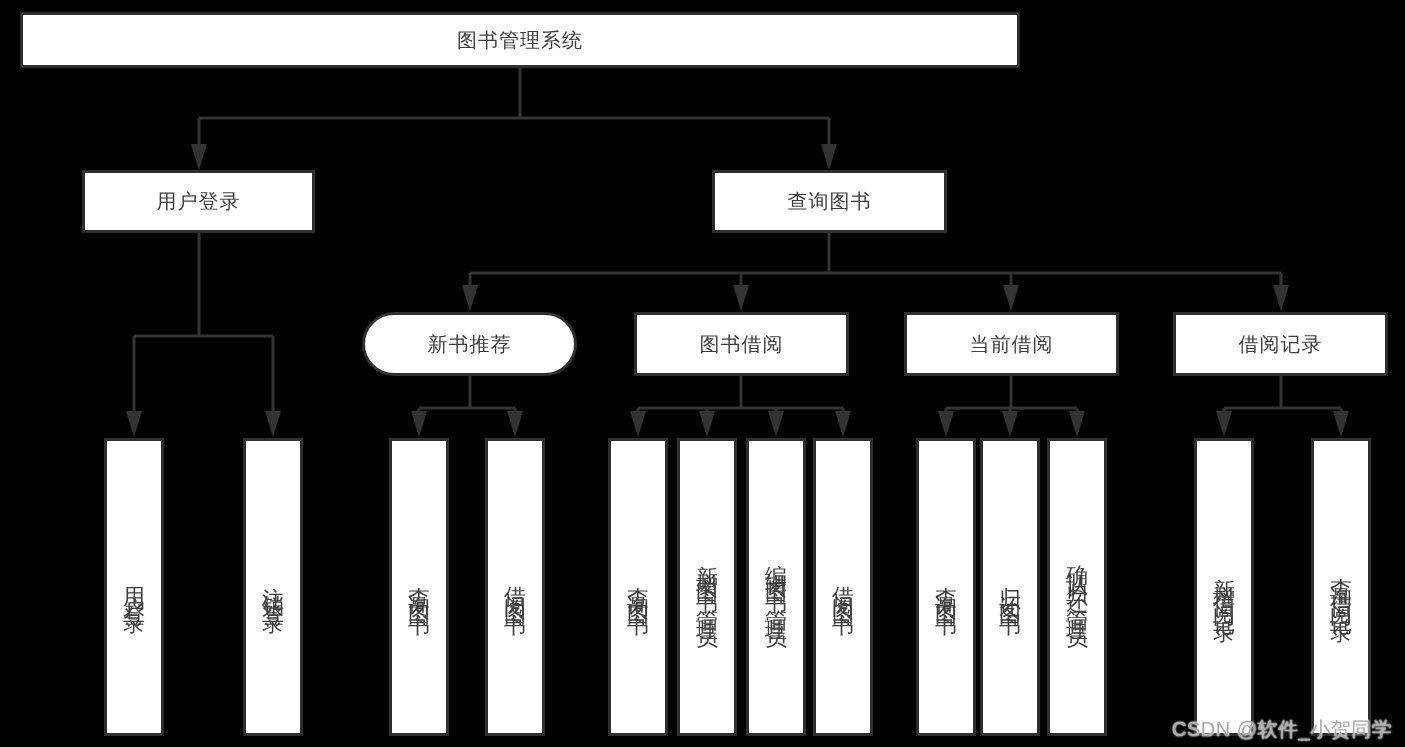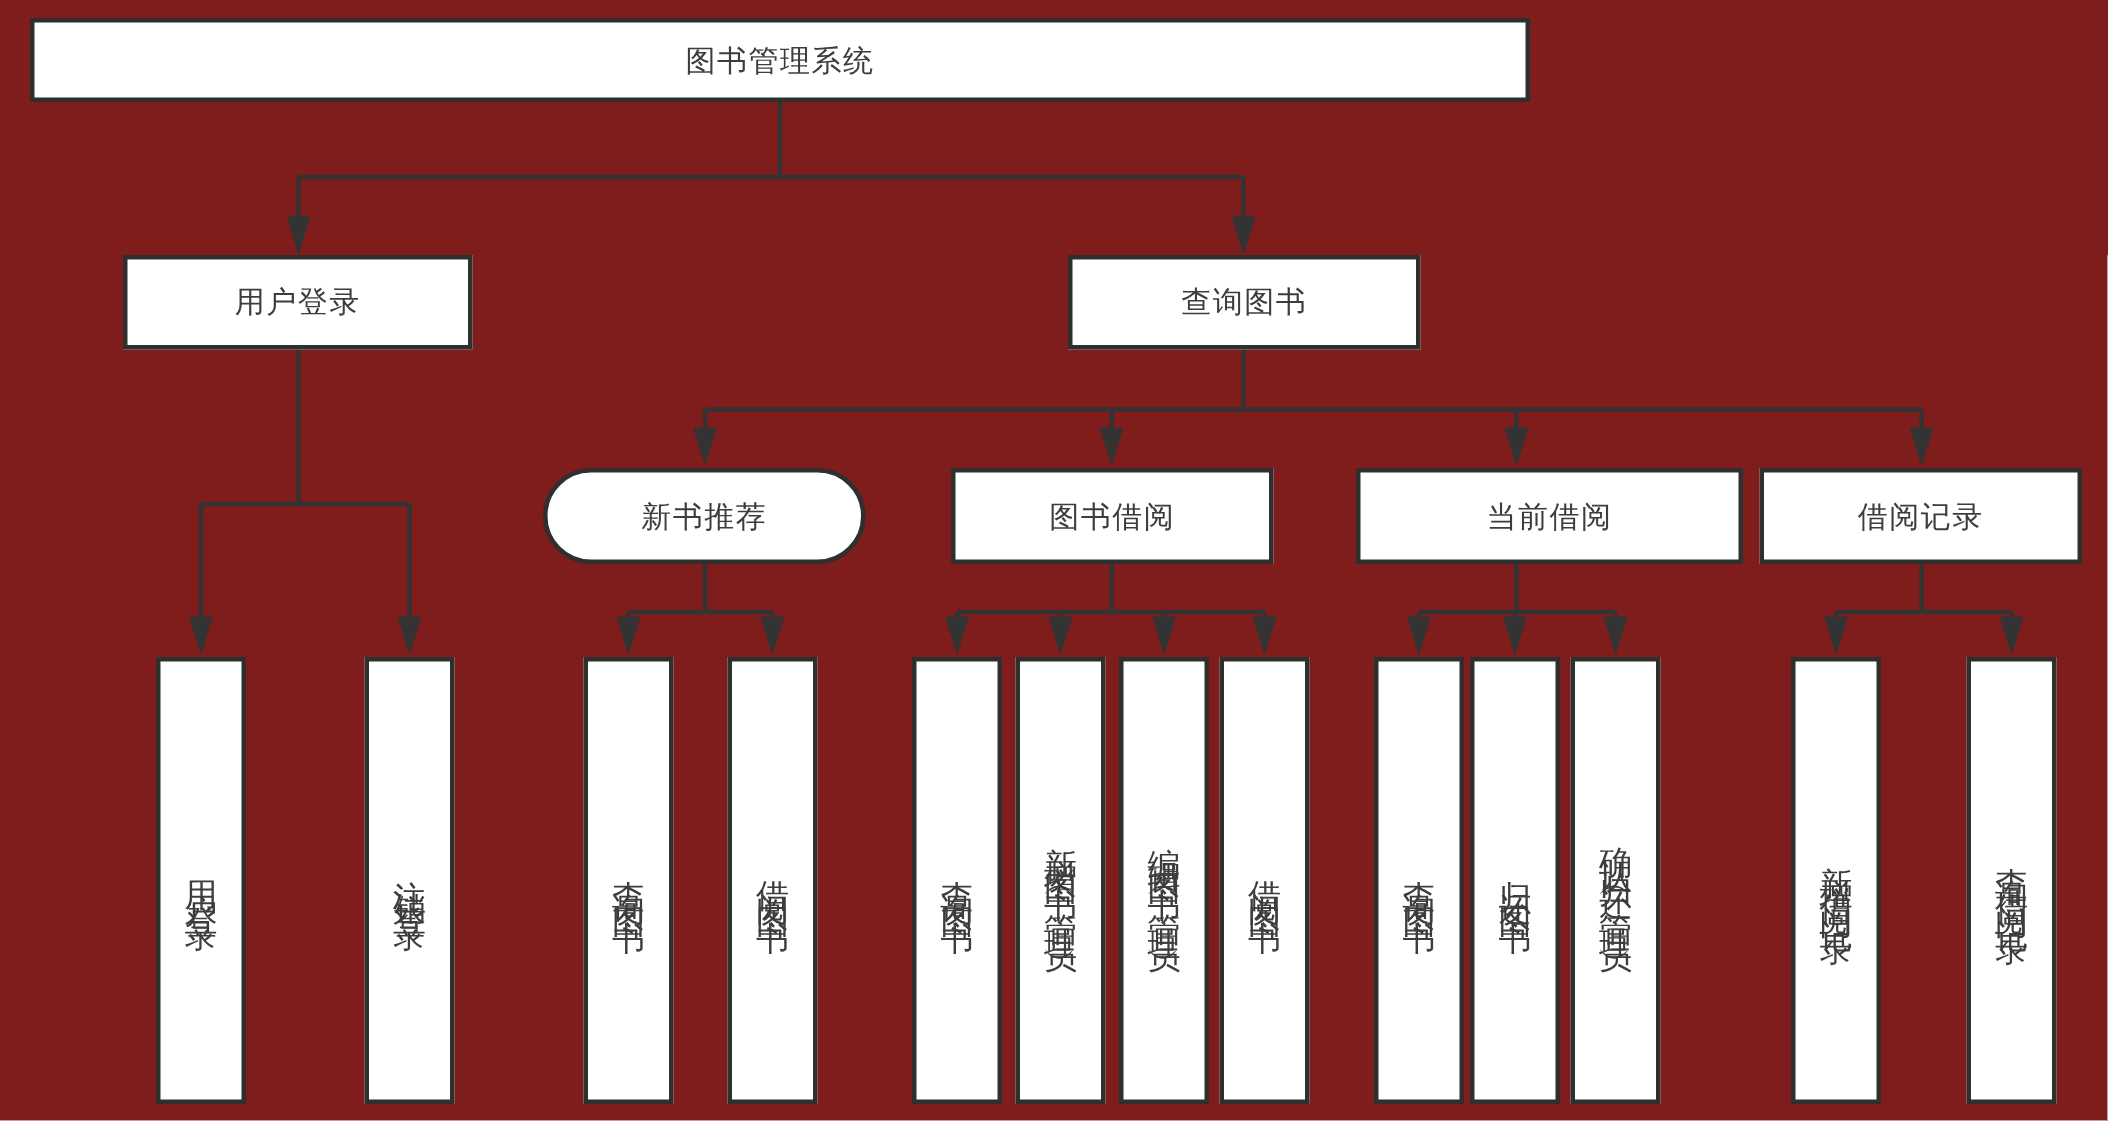--- a/index.html
+++ b/index.html
@@ -1,20 +1,20 @@
 <!DOCTYPE html>
 <html><head>
 <meta charset="utf-8">
 <style>
   html, body { margin: 0; padding: 0; background: #ffffff; }
   .canvas {
     position: relative;
     width: 1405px;
     height: 747px;
-    background: #7f1d1d;
+    background: #000000;
     font-family: "Liberation Sans", sans-serif;
     overflow: hidden;
   }
   svg.connectors {
     position: absolute;
     left: 0; top: 0;
     width: 1405px; height: 747px;
     z-index: 1;
   }
   .node {
@@ -113,21 +113,21 @@
   <div class="node h-node" style="left:712px; top:170px; width:235px; height:63px;">
     <span>查询图书</span>
   </div>
 
   <div class="node h-node" style="left:362px; top:312px; width:215px; height:64px;border-radius:32px;">
     <span>新书推荐</span>
   </div>
   <div class="node h-node" style="left:634px; top:312px; width:215px; height:64px;">
     <span>图书借阅</span>
   </div>
-  <div class="node h-node" style="left:904px; top:312px; width:258px; height:64px;">
+  <div class="node h-node" style="left:904px; top:312px; width:215px; height:64px;">
     <span>当前借阅</span>
   </div>
   <div class="node h-node" style="left:1173px; top:312px; width:215px; height:64px;">
     <span>借阅记录</span>
   </div>
 
   <div class="node leaf" style="left:104px;">
     <span>用户登录</span>
   </div>
   <div class="node leaf" style="left:243px;">
@@ -164,14 +164,15 @@
     <span>确认归还（管理员）</span>
   </div>
 
   <div class="node leaf" style="left:1194px;">
     <span>新增借阅记录</span>
   </div>
   <div class="node leaf" style="left:1311px;">
     <span>查询借阅记录</span>
   </div>
 
+  <div class="watermark">CSDN @软件_小贺同学</div>
 
 </div>
 
 </body></html>

